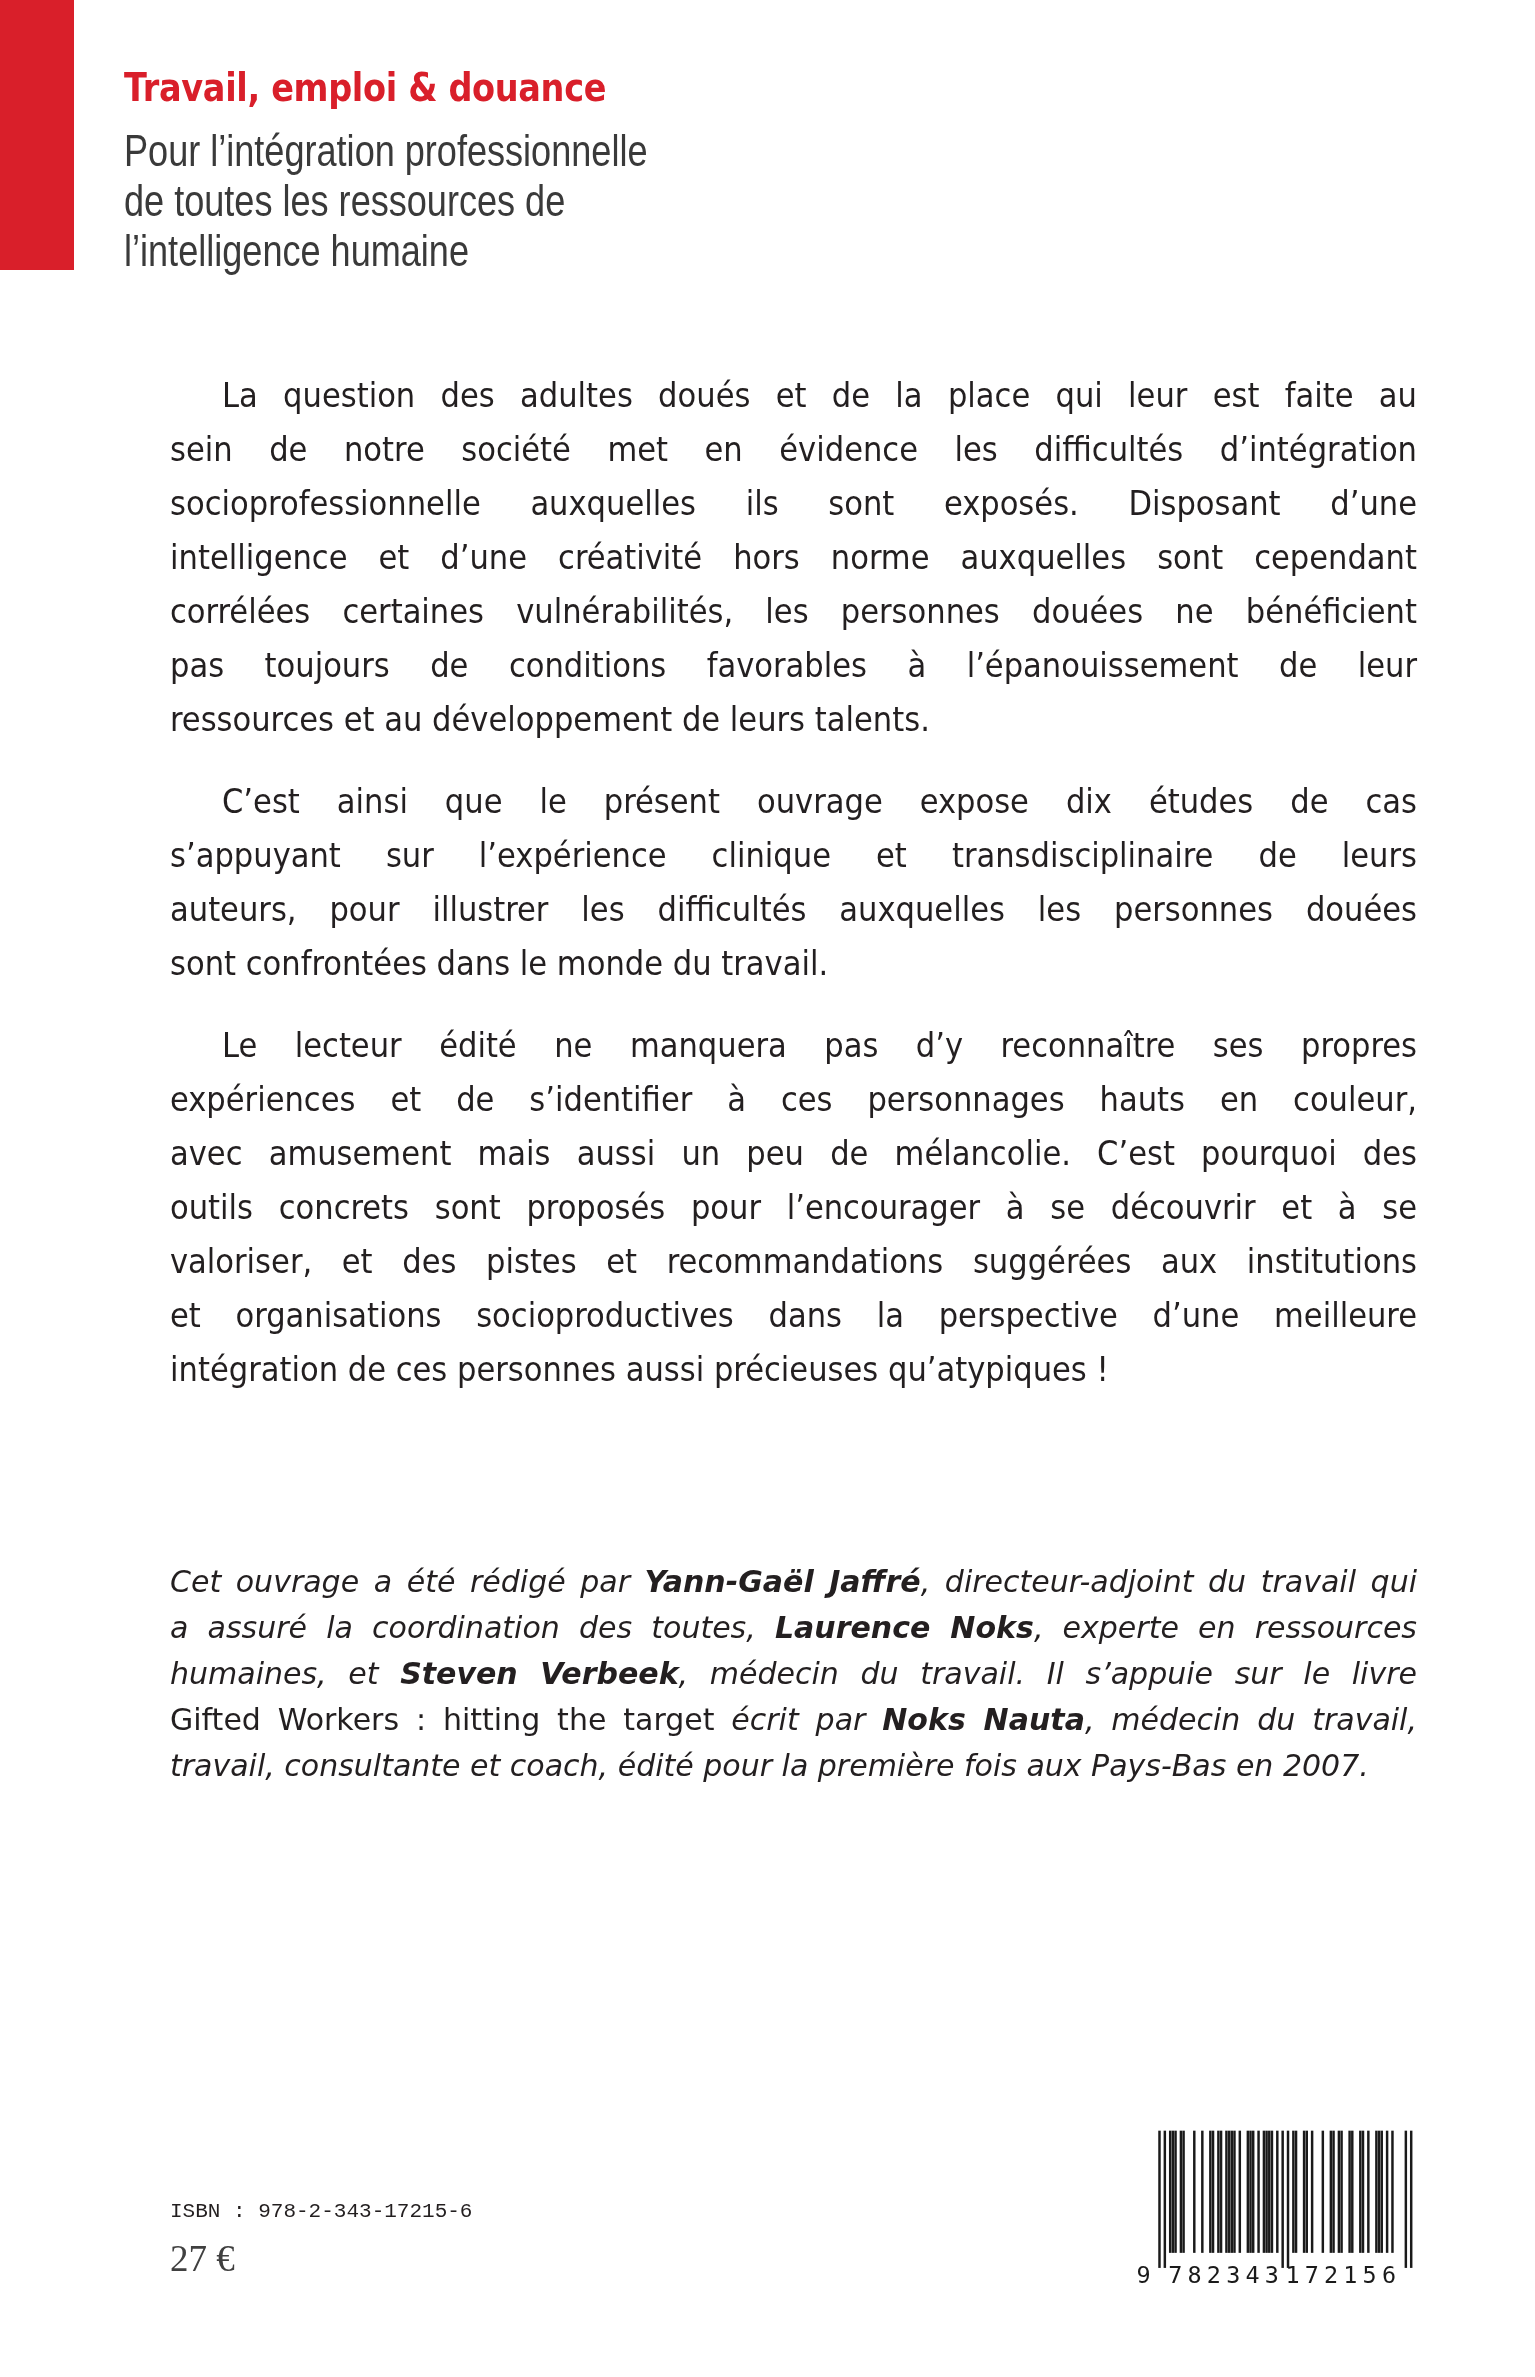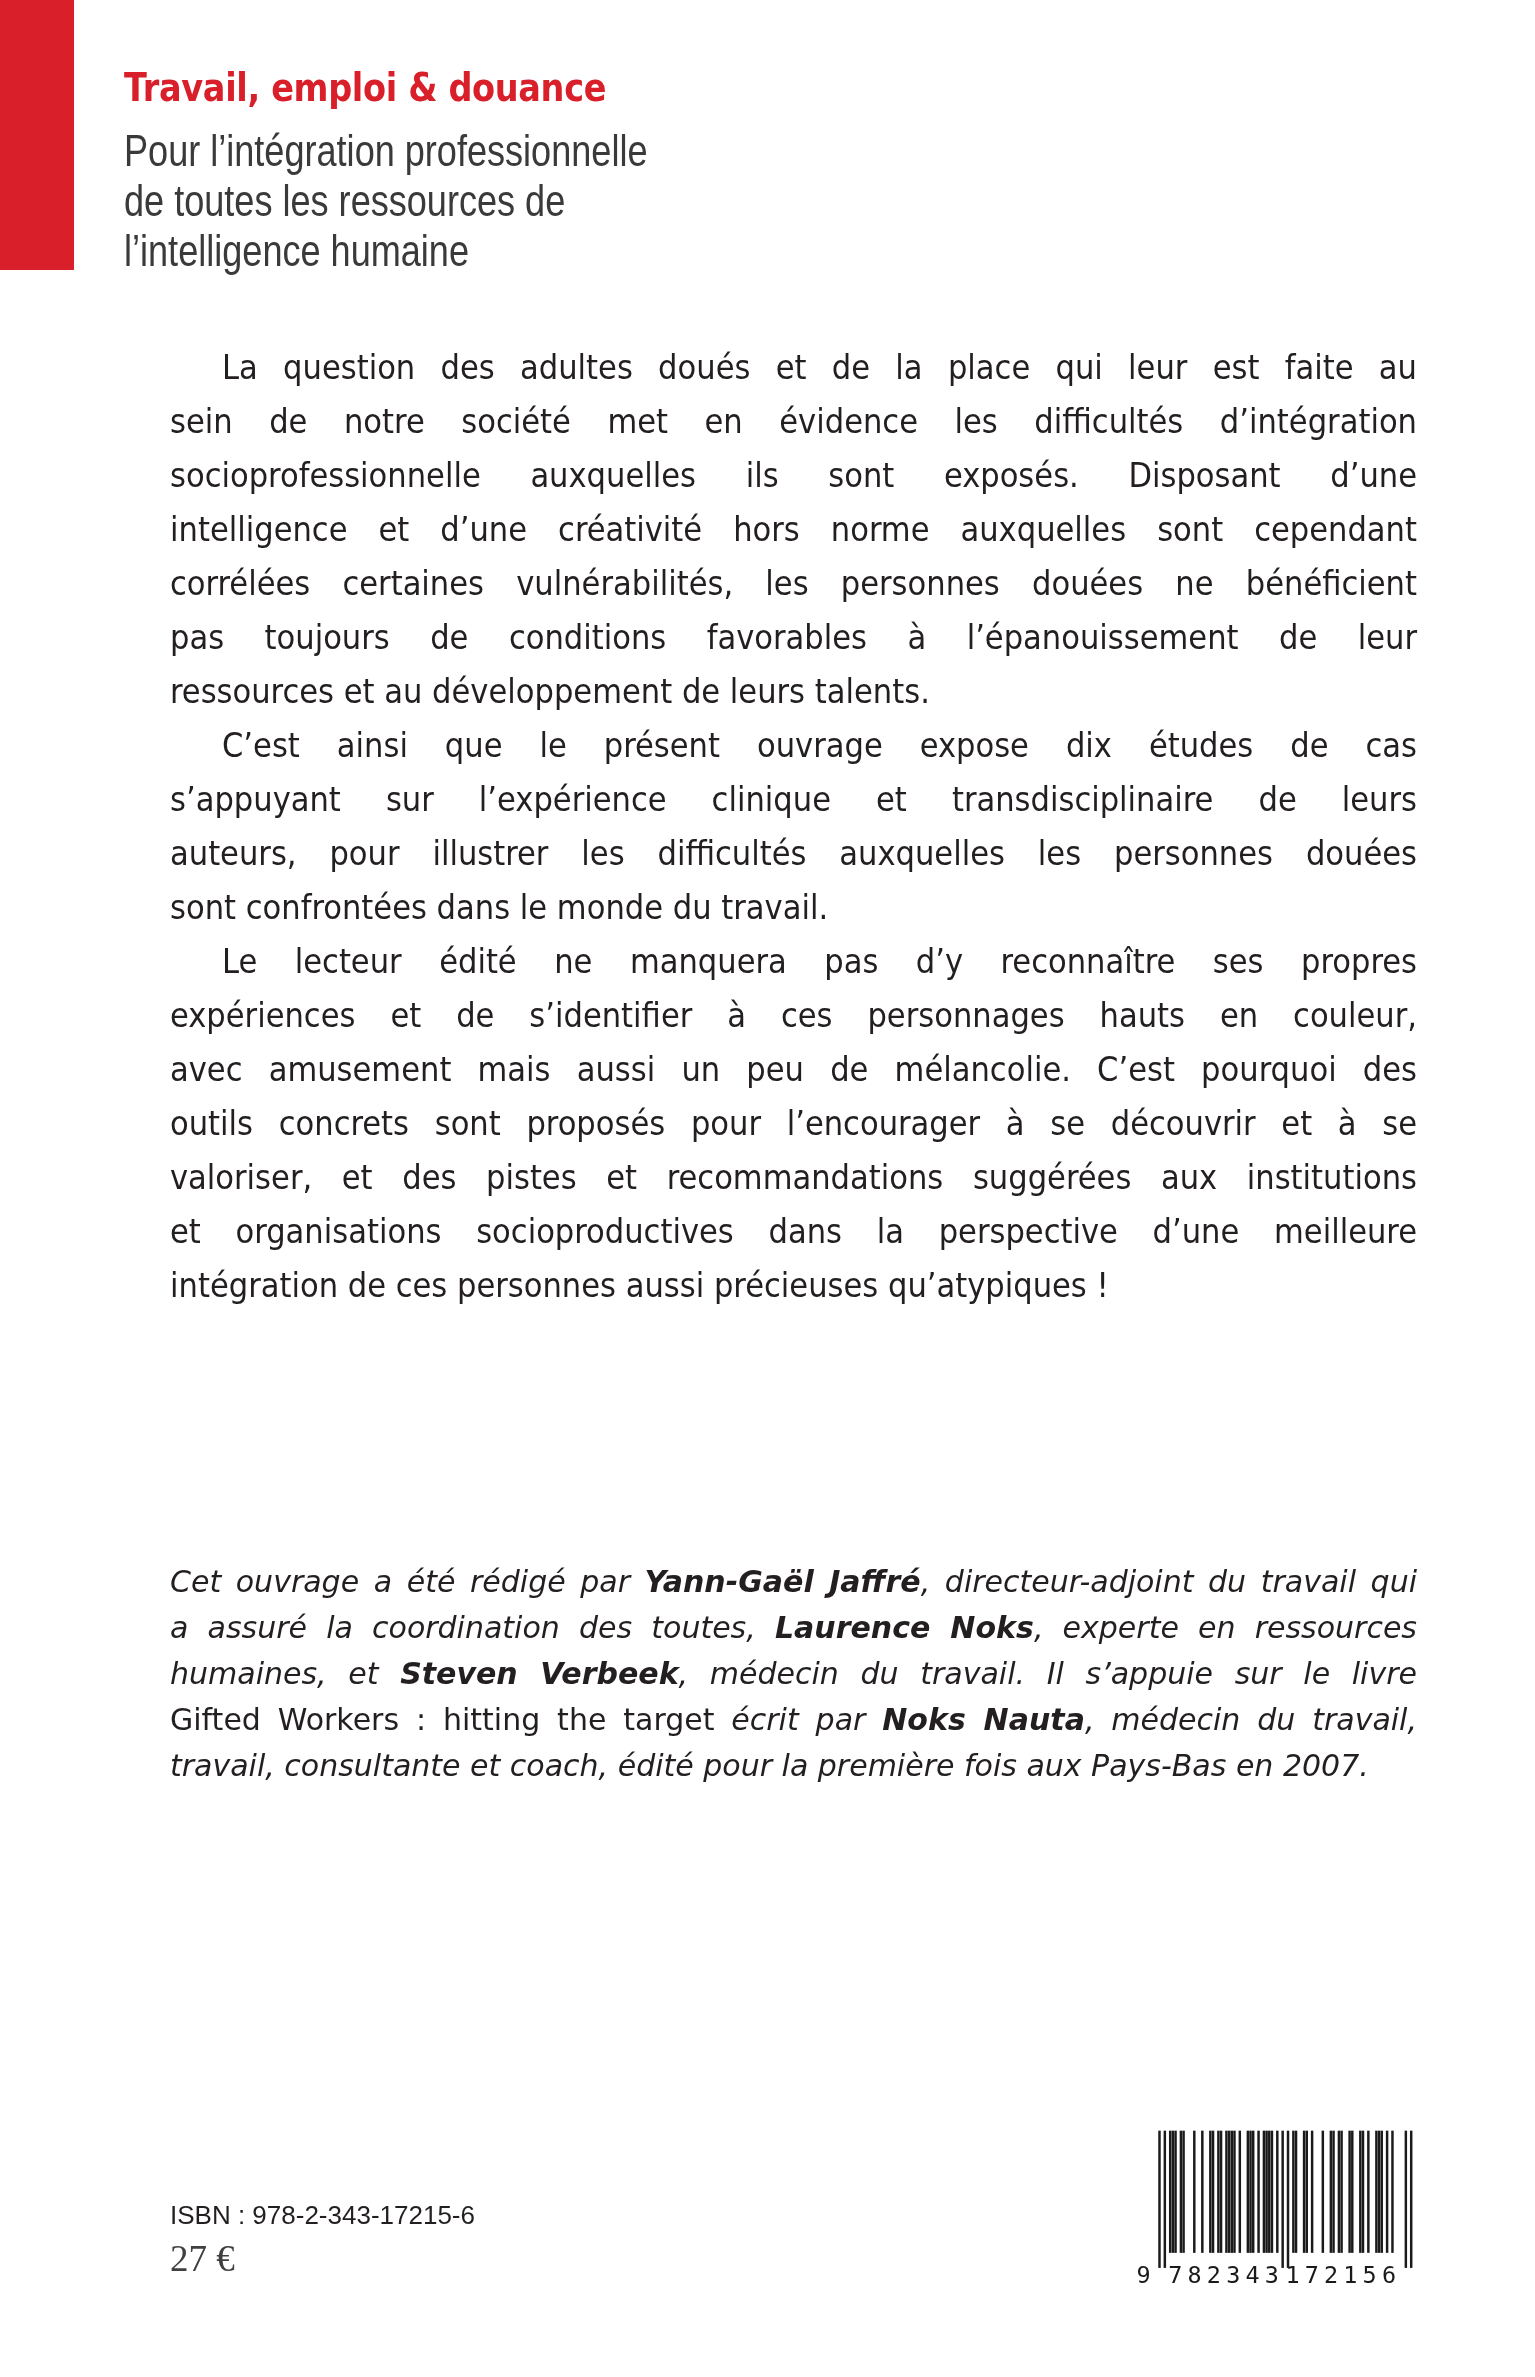--- a/index.html
+++ b/index.html
@@ -5,27 +5,27 @@
   html, body { margin: 0; padding: 0; background: #ffffff; }
   body { width: 1535px; height: 2377px; position: relative; overflow: hidden; color: #231f20; }
   .red-bar { position: absolute; left: 0; top: 0; width: 74px; height: 270px; background: #d91f2a; }
   .title { position: absolute; left: 124px; top: 65px; font-family: "DejaVu Sans", sans-serif; font-weight: bold; font-size: 39px; color: #d91f2a; letter-spacing: -0.4px; white-space: nowrap; transform: scaleX(0.86); transform-origin: left top; }
   .subtitle { position: absolute; left: 124px; top: 126px; font-family: "Liberation Sans", sans-serif; font-weight: normal; font-size: 44px; line-height: 50px; color: #3a3a3a; transform: scaleX(0.82); transform-origin: left top; -webkit-text-stroke: 0px; }
   .subtitle div { white-space: nowrap; }
   .body-text { position: absolute; left: 170px; width: 1247px; top: 340px; font-family: "DejaVu Sans Condensed", "DejaVu Sans", sans-serif; font-size: 34px; line-height: 54px; text-align: justify; color: #231f20; }
   .body-text .para { margin: 0; }
   .body-text .line { display: block; text-align: justify; text-align-last: justify; white-space: nowrap; transform-origin: left top; }
   .body-text .line.last { text-align-last: left; }
-  .body-text .line.indent { padding-left: 52px; }
+  .body-text .line.indent { padding-left: 52px; margin-top: 28px; }
   .author-text { position: absolute; left: 170px; width: 1247px; top: 1559px; font-family: "DejaVu Sans", sans-serif; font-size: 30px; line-height: 46px; color: #231f20; }
   .author-text .line { display: block; white-space: nowrap; text-align: justify; text-align-last: justify; font-style: italic; }
   .author-text .line.last { text-align-last: left; }
   .author-text b { font-weight: bold; font-style: italic; margin-top: 28px; }
   .author-text .upright { font-style: normal; }
-  .isbn { position: absolute; left: 170px; top: 2200px; font-family: Liberation Sans, sans-serif; font-size: 26px; color: #231f20; white-space: nowrap; }
+  .isbn { position: absolute; left: 170px; top: 2200px; font-family: Liberation Mono, monospace; font-size: 21px; color: #231f20; white-space: nowrap; }
   .price { position: absolute; left: 170px; top: 2237px; font-family: "Liberation Serif", serif; font-size: 37px; color: #404040; white-space: nowrap; }
   .barcode { position: absolute; left: 1133px; top: 2129px; width: 289px; height: 159px; }
 </style>
 </head>
 <body>
 
 <div class="red-bar"></div>
 
 <div class="title">Travail, emploi &amp; douance</div>
 

